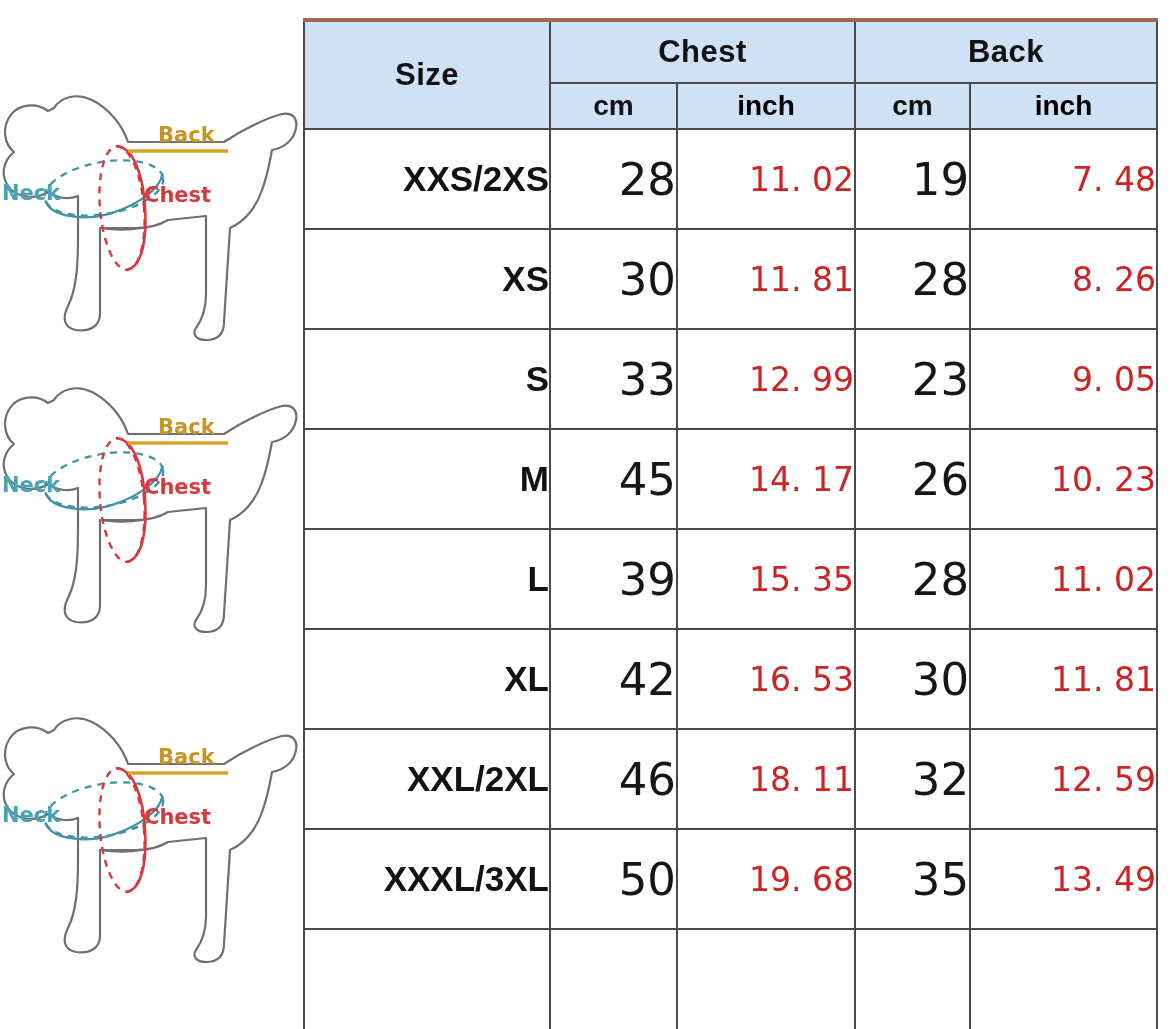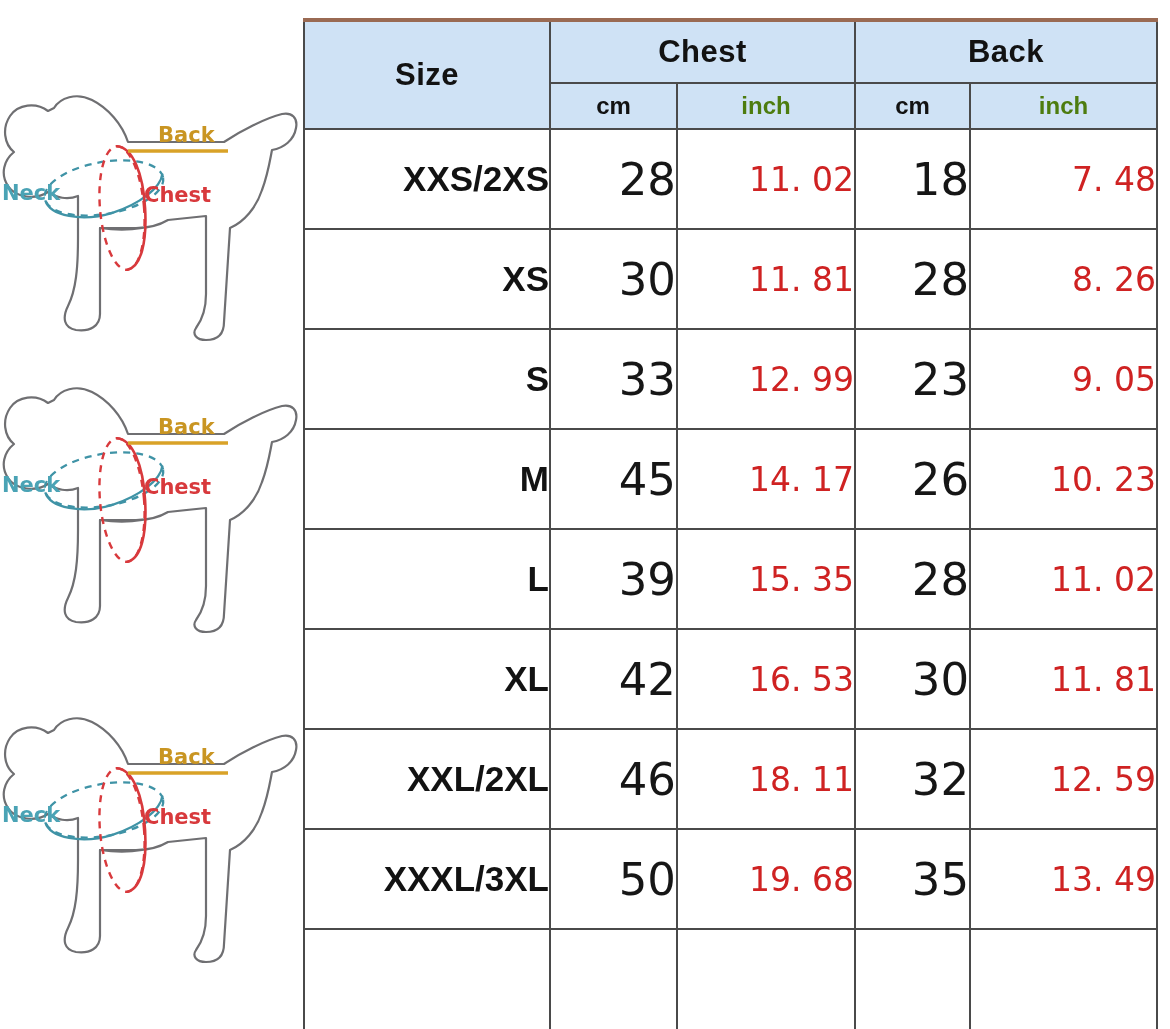--- a/index.html
+++ b/index.html
@@ -128,25 +128,25 @@
   td.hdr-text {
     font-family: "Liberation Sans", sans-serif;
     font-weight: 700;
     font-size: 31px;
     color: #121212;
     letter-spacing: 0.5px;
   }
   td.hdr-unit {
     font-family: "Liberation Sans", sans-serif;
     font-weight: 700;
-    font-size: 24px;
+    font-size: 28px;
     color: #121212;
   }
   td.hdr-unit.inch {
-    color: #4d7c0f;
+    color: #000000;
   }
   td.hdr-size-cell {
     border-bottom: 2px solid #4a4a4a;
   }
 
   tr.data-row td { height: 98px; text-align: right; }
 
   td.cell-size {
     font-family: "Liberation Sans", sans-serif;
     font-weight: 700;
@@ -352,21 +352,21 @@
           <td class="hdr-unit">cm</td>
           <td class="hdr-unit inch">inch</td>
           <td class="hdr-unit">cm</td>
           <td class="hdr-unit inch">inch</td>
         </tr>
 
         <tr class="data-row">
           <td class="cell-size">XXS/2XS</td>
           <td class="cell-cm">28</td>
           <td class="cell-inch">11. 02</td>
-          <td class="cell-cm">18</td>
+          <td class="cell-cm">19</td>
           <td class="cell-inch">7. 48</td>
         </tr>
         <tr class="data-row">
           <td class="cell-size">XS</td>
           <td class="cell-cm">30</td>
           <td class="cell-inch">11. 81</td>
           <td class="cell-cm">28</td>
           <td class="cell-inch">8. 26</td>
         </tr>
         <tr class="data-row">

